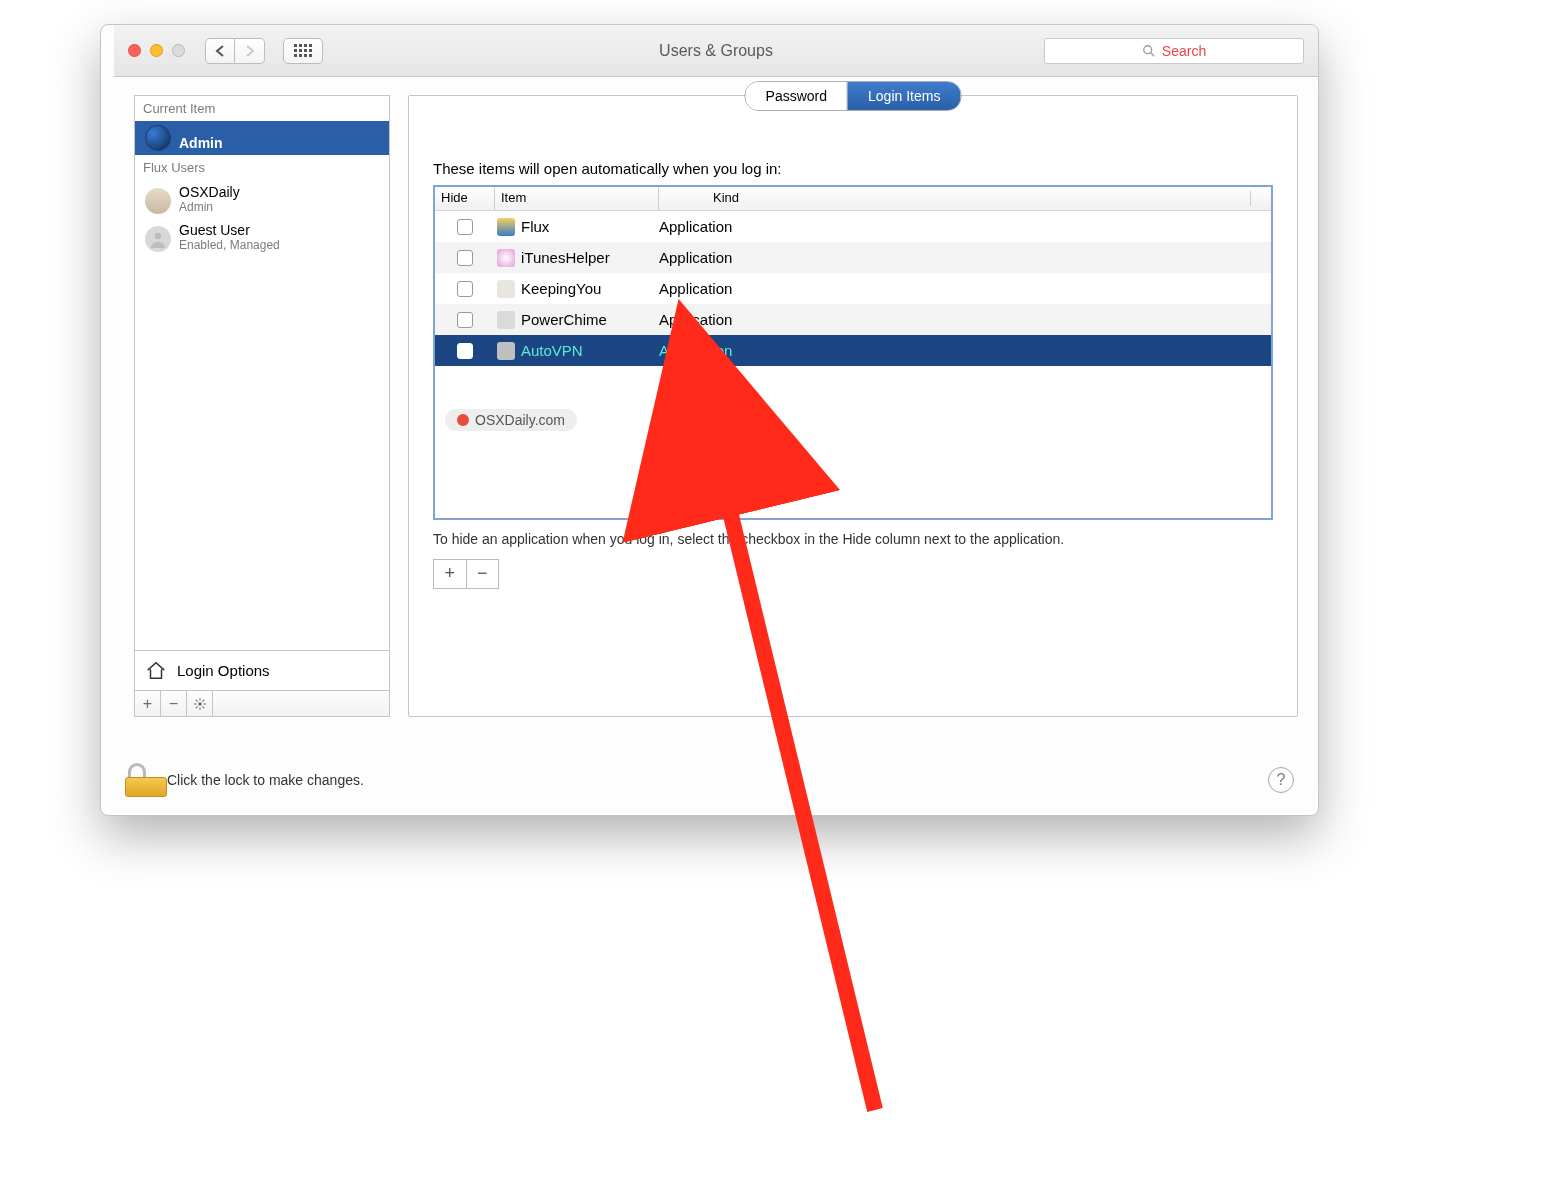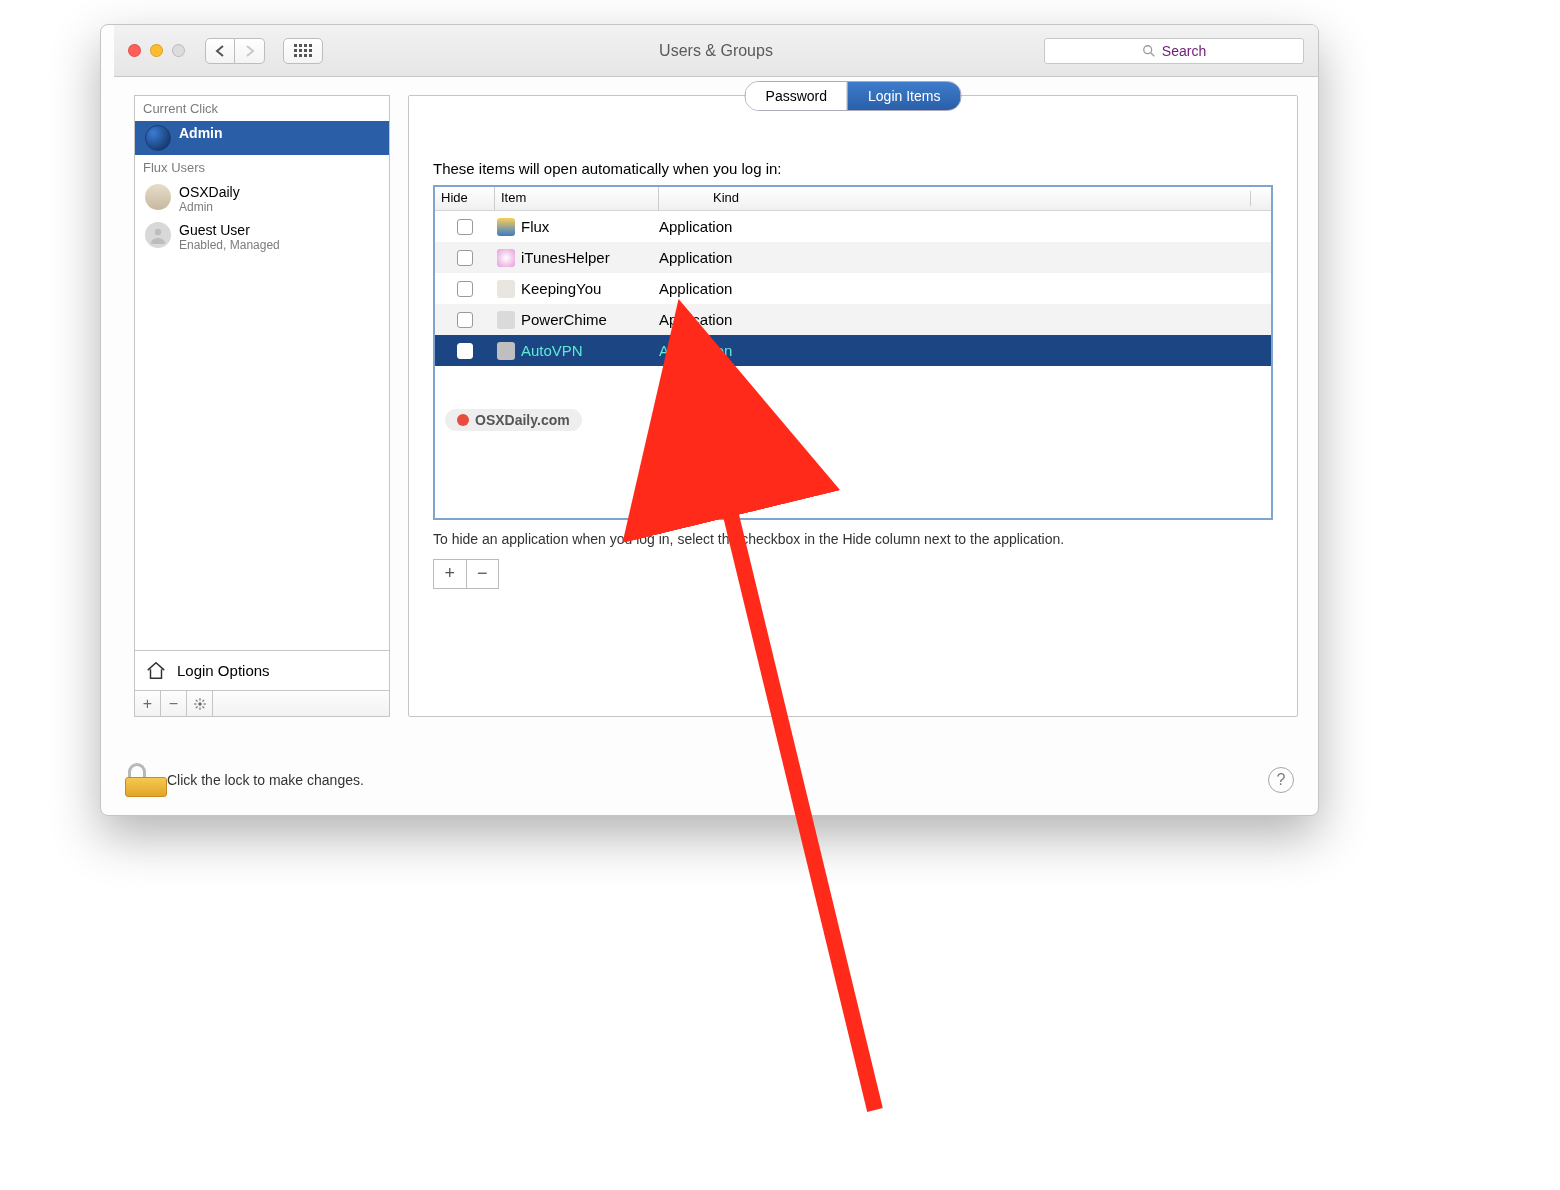--- a/index.html
+++ b/index.html
@@ -49,35 +49,35 @@
   }
   .dots { display:grid; grid-template-columns:repeat(4,3px); grid-template-rows:repeat(3,3px); gap:2px;}
   .dots span{width:3px;height:3px;background:#555;}
   .title-text{
     position:absolute; left:0; right:0; text-align:center;
     font-size:16px; color:#5a5a5a; font-weight:400; pointer-events:none;
   }
   .search-field{
     margin-left:auto; width:260px; height:26px; border:1px solid #c8c8c8;
     border-radius:3px; background:#fff; display:flex; align-items:center; justify-content:center;
-    gap:6px; color:#701a75; font-size:14px;
+    gap:6px; color:#ef4444; font-size:14px;
   }
   .search-field svg{width:14px;height:14px; fill:#9a9a9a;}
   .body{
     display:flex; gap:18px; padding:18px 20px 0 20px; height:640px;
   }
   .sidebar{
     width:256px;
     display:flex; flex-direction:column;
   }
   .userlist{
     flex:1; border:1px solid #c5c5c5; background:#fff; font-size:14px;
   }
   .sec-label{ padding:5px 8px; color:#7c7c7c; font-size:13px;}
-  .user-row{ display:flex; align-items:flex-start; gap:8px; padding:4px 10px;}
+  .user-row{ display:flex; align-items:flex-end; gap:8px; padding:4px 10px;}
   .user-row.selected{ background:#2a5fa8; color:#fff;}
   .avatar{width:26px;height:26px;border-radius:50%;background:#d8d8d8;display:inline-flex;align-items:center;justify-content:center;font-size:16px;color:#999;}
   .avatar.earth{background:radial-gradient(circle at 30% 30%,#3a7bd5,#0b2850); border:1px solid #1b3c70;}
   .avatar.photo{background:linear-gradient(#e6ddc9,#c7b8a0);}
   .user-name{font-size:14px;}
   .user-sub{font-size:12px;color:#7c7c7c;}
   .user-name.strong{font-weight:600;}
   .login-options{
     height:40px; border:1px solid #c5c5c5; border-top:none; background:#fff;
     display:flex; align-items:center; gap:10px; padding:0 10px; font-size:15px;
@@ -126,21 +126,21 @@
   .tbody .tr.alt{background:#f3f3f3;}
   .tbody .tr.sel{background:#1b4683; color:#5eead4;}
   .td.hide{width:60px; display:flex; justify-content:center;}
   .chk{width:16px;height:16px;border:1.5px solid #9a9a9a;border-radius:3px;background:#fff;}
   .tr.sel .chk{border-color:#fff;}
   .td.item{width:164px; display:flex; align-items:center; gap:6px; padding-left:2px;}
   .app-ico{width:18px;height:18px;border-radius:3px;display:inline-block;}
   .td.kind{flex:1;}
   .watermark{
     display:inline-flex; align-items:center; gap:6px; background:#eee; color:#555;
-    border-radius:14px; padding:3px 12px; font-size:14px; margin:12px 0 0 10px;font-weight:bold;
+    border-radius:14px; padding:3px 12px; font-size:14px; margin:12px 0 0 10px;
   }
   .watermark .dot{width:12px;height:12px;border-radius:50%;background:#e74c3c;}
   .note{font-size:14px; color:#333; margin-top:10px; line-height:1.35;}
   .pm-strip{
     margin-top:10px; display:flex; width:66px; height:30px; border:1px solid #bbb;
   }
   .pm-strip .pm{flex:1; display:flex; align-items:center; justify-content:center; font-size:18px; color:#555;}
   .pm-strip .pm:first-child{border-right:1px solid #bbb;}
 
   .footer{
@@ -205,21 +205,21 @@
           <circle cx="6.5" cy="6.5" r="4.5" stroke="#9a9a9a" stroke-width="1.5" fill="none"></circle>
           <line x1="10" y1="10" x2="14" y2="14" stroke="#9a9a9a" stroke-width="1.5"></line>
         </svg>
       <span>Search</span>
     </div>
   </div>
 
   <div class="body">
     <div class="sidebar">
       <div class="userlist">
-        <div class="sec-label">Current Click</div>
+        <div class="sec-label">Current Item</div>
         <div class="user-row selected">
           <span class="avatar earth"></span>
           <span class="user-name strong">Admin</span>
         </div>
         <div class="sec-label">Flux Users</div>
         <div class="user-row">
           <span class="avatar photo"></span>
           <div>
             <div class="user-name">OSXDaily</div>
             <div class="user-sub">Admin</div>

